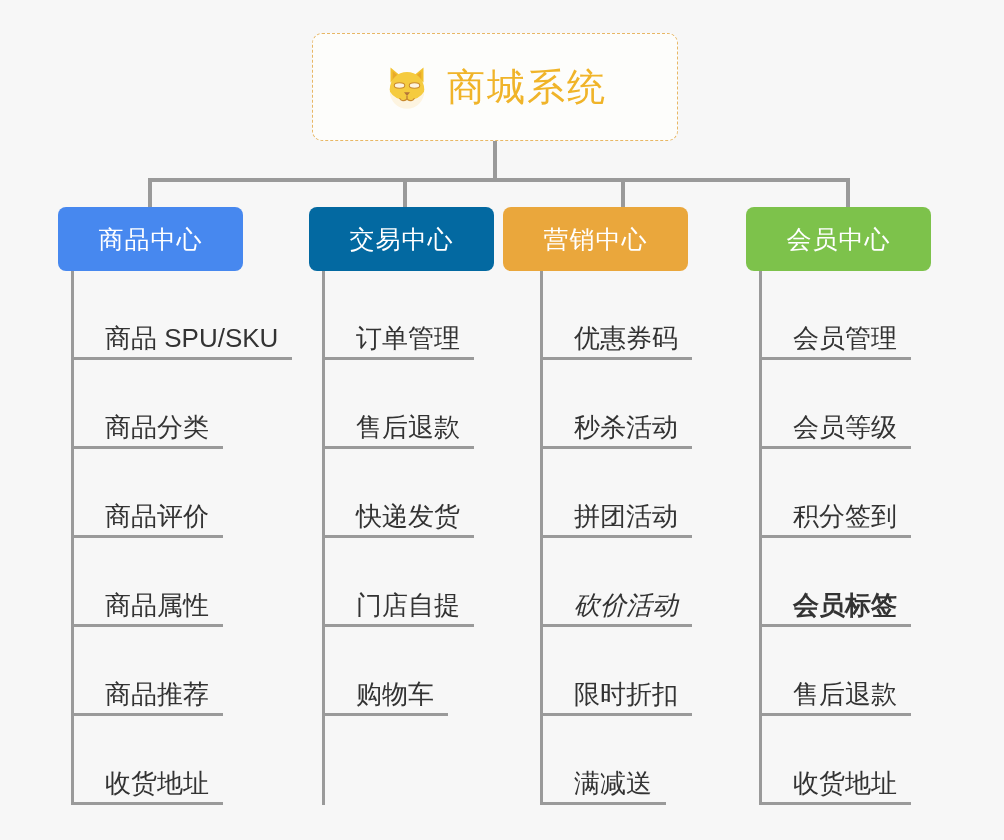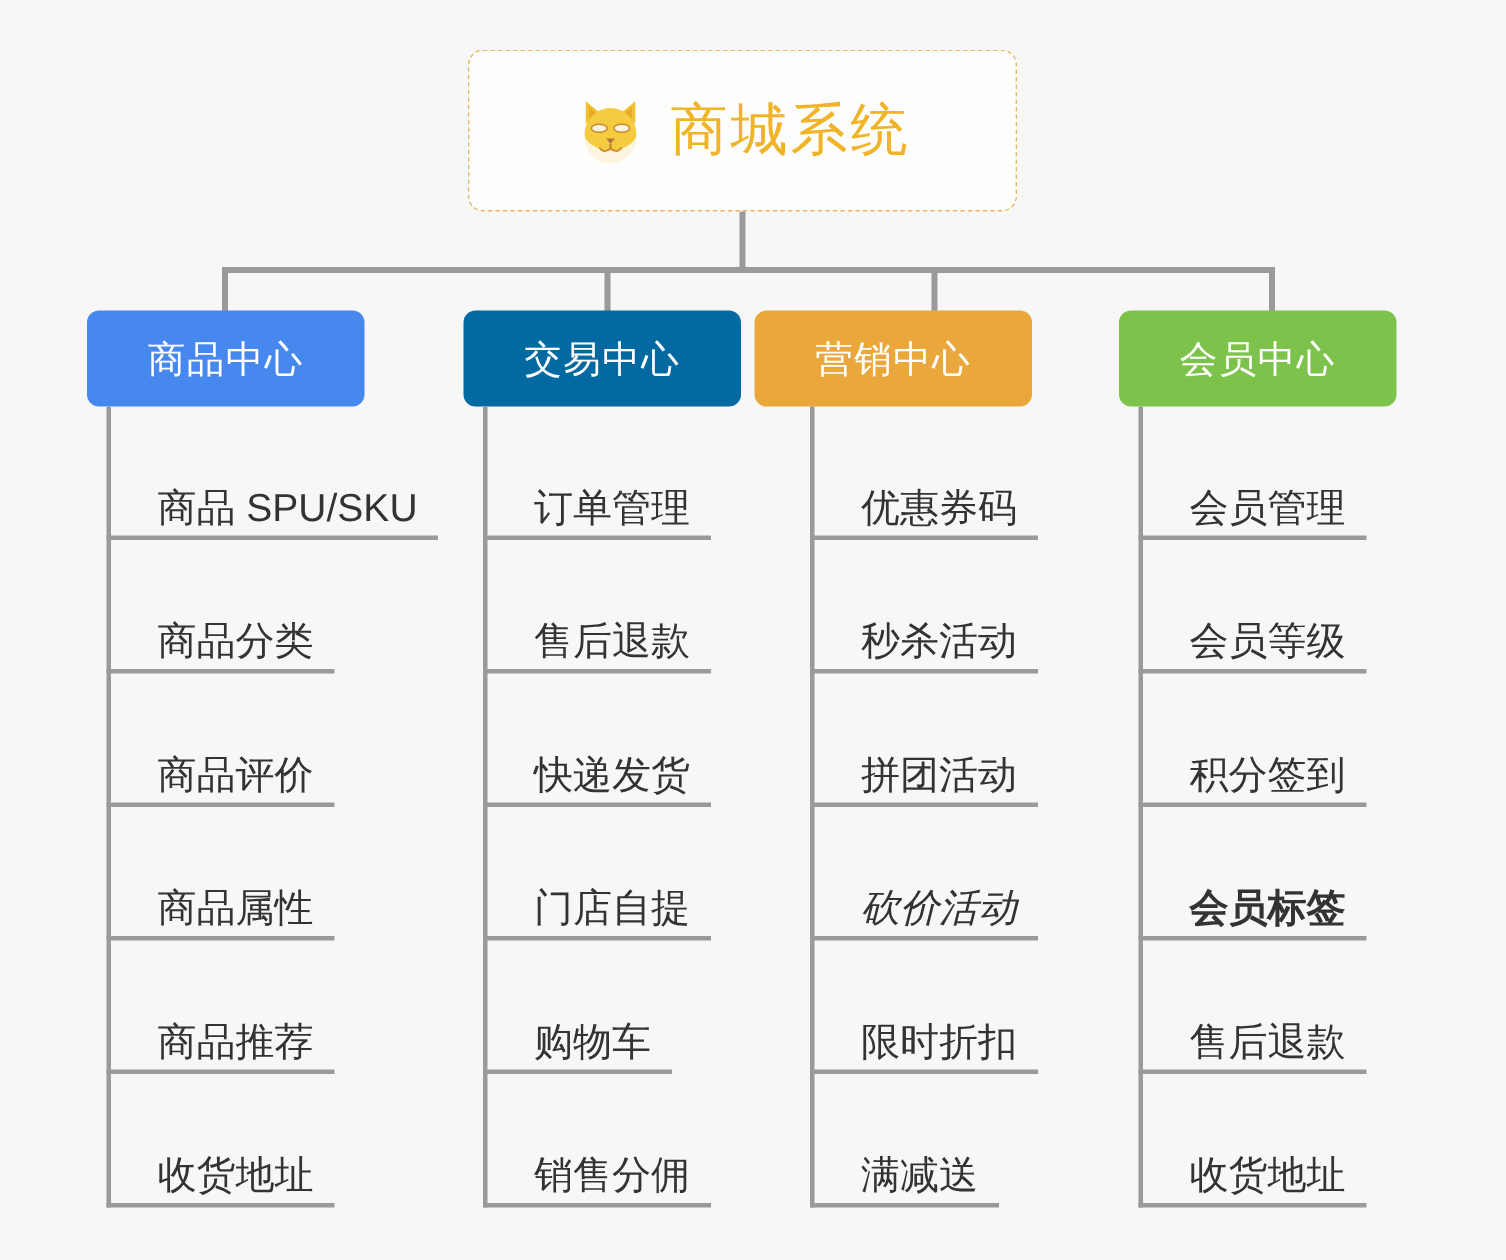--- a/index.html
+++ b/index.html
@@ -181,23 +181,20 @@
       </div>
     <div class="leaf">
         <span class="leaf-label" style="border-bottom-color: rgb(154, 154, 154);">快递发货</span>
       </div>
     <div class="leaf">
         <span class="leaf-label" style="border-bottom-color: rgb(154, 154, 154);">门店自提</span>
       </div>
     <div class="leaf">
         <span class="leaf-label" style="border-bottom-color: rgb(154, 154, 154);">购物车</span>
       </div>
-    <div class="leaf">
-        <span class="leaf-label" style="border-bottom-color: rgb(154, 154, 154);">销售分佣</span>
-      </div>
   </div>
 
   <div class="branch" style="left:540px;">
     <div class="spine" style="background: rgb(154, 154, 154); height: 534px;"></div>
     <div class="leaf">
         <span class="leaf-label" style="border-bottom-color: rgb(154, 154, 154);">优惠券码</span>
       </div>
     <div class="leaf">
         <span class="leaf-label" style="border-bottom-color: rgb(154, 154, 154);">秒杀活动</span>
       </div>

